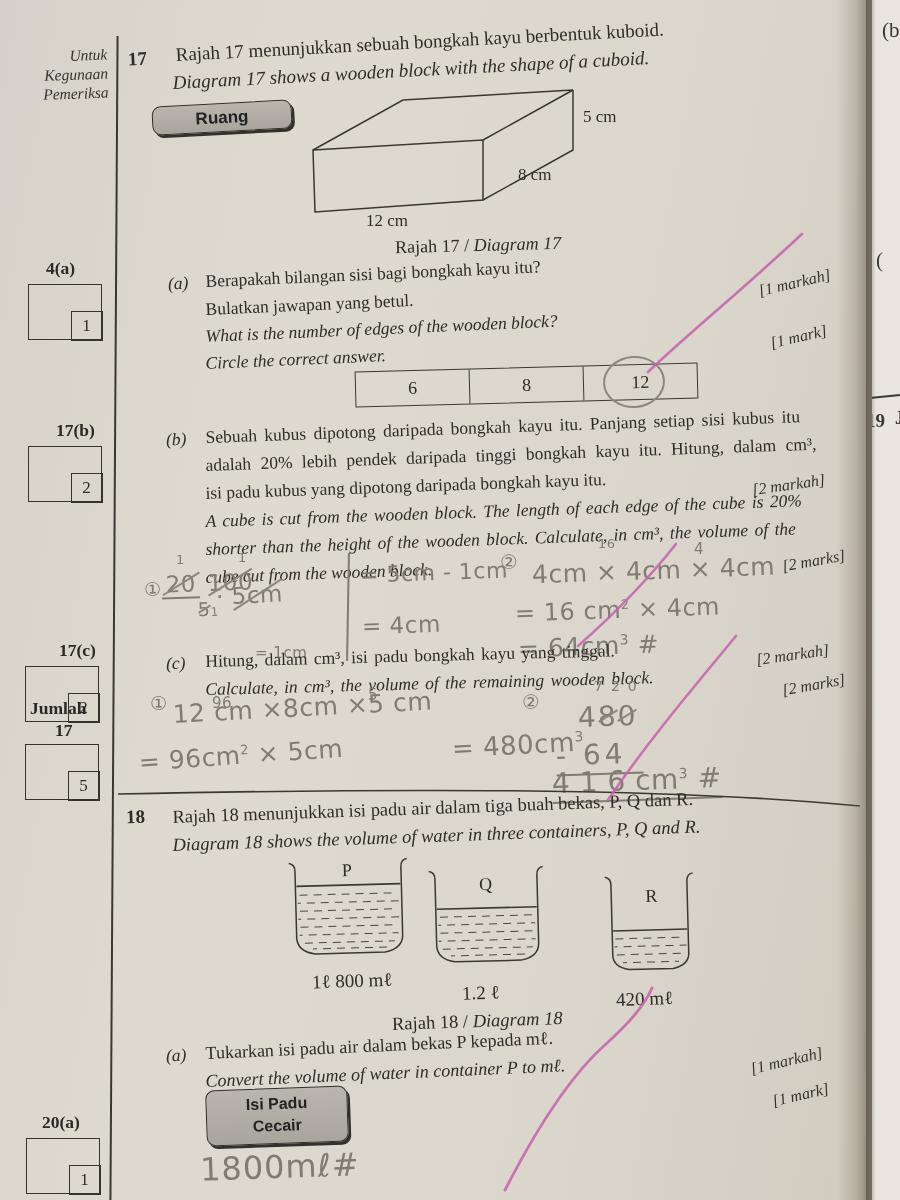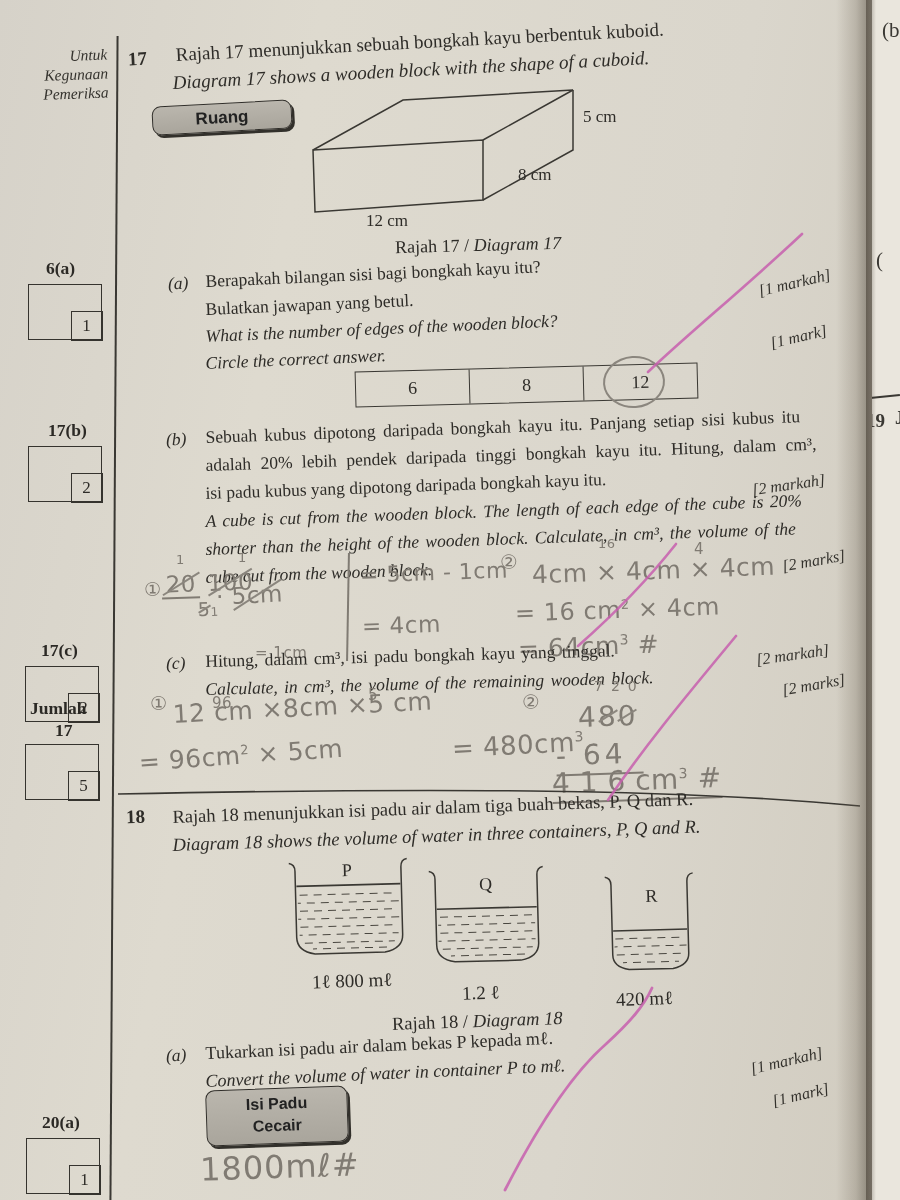--- a/index.html
+++ b/index.html
@@ -64,31 +64,31 @@
   <div id="page">
 
     <div class="abs exam-col" style="left:28px;top:46px;width:80px;transform:rotate(-2deg);">
       <div>Untuk</div>
       <div>Kegunaan</div>
       <div>Pemeriksa</div>
     </div>
 
     <div class="divider"></div>
 
-    <div class="abs mlabel" style="left:46px;top:258px;">6(a)</div>
+    <div class="abs mlabel" style="left:46px;top:258px;">4(a)</div>
     <div class="mbox" style="left:28px;top:284px;width:72px;height:54px;">
       <div class="sub">1</div>
     </div>
 
-    <div class="abs mlabel" style="left:48px;top:420px;">17(b)</div>
+    <div class="abs mlabel" style="left:56px;top:420px;">17(b)</div>
     <div class="mbox" style="left:28px;top:446px;width:72px;height:54px;">
       <div class="sub">2</div>
     </div>
 
-    <div class="abs mlabel" style="left:41px;top:640px;">17(c)</div>
+    <div class="abs mlabel" style="left:59px;top:640px;">17(c)</div>
     <div class="mbox" style="left:25px;top:666px;width:72px;height:54px;">
       <div class="sub">2</div>
     </div>
 
     <div class="abs mlabel" style="left:30px;top:698px;">Jumlah</div>
     <div class="abs mlabel" style="left:55px;top:720px;">17</div>
     <div class="mbox" style="left:25px;top:744px;width:72px;height:54px;">
       <div class="sub">5</div>
     </div>
 

